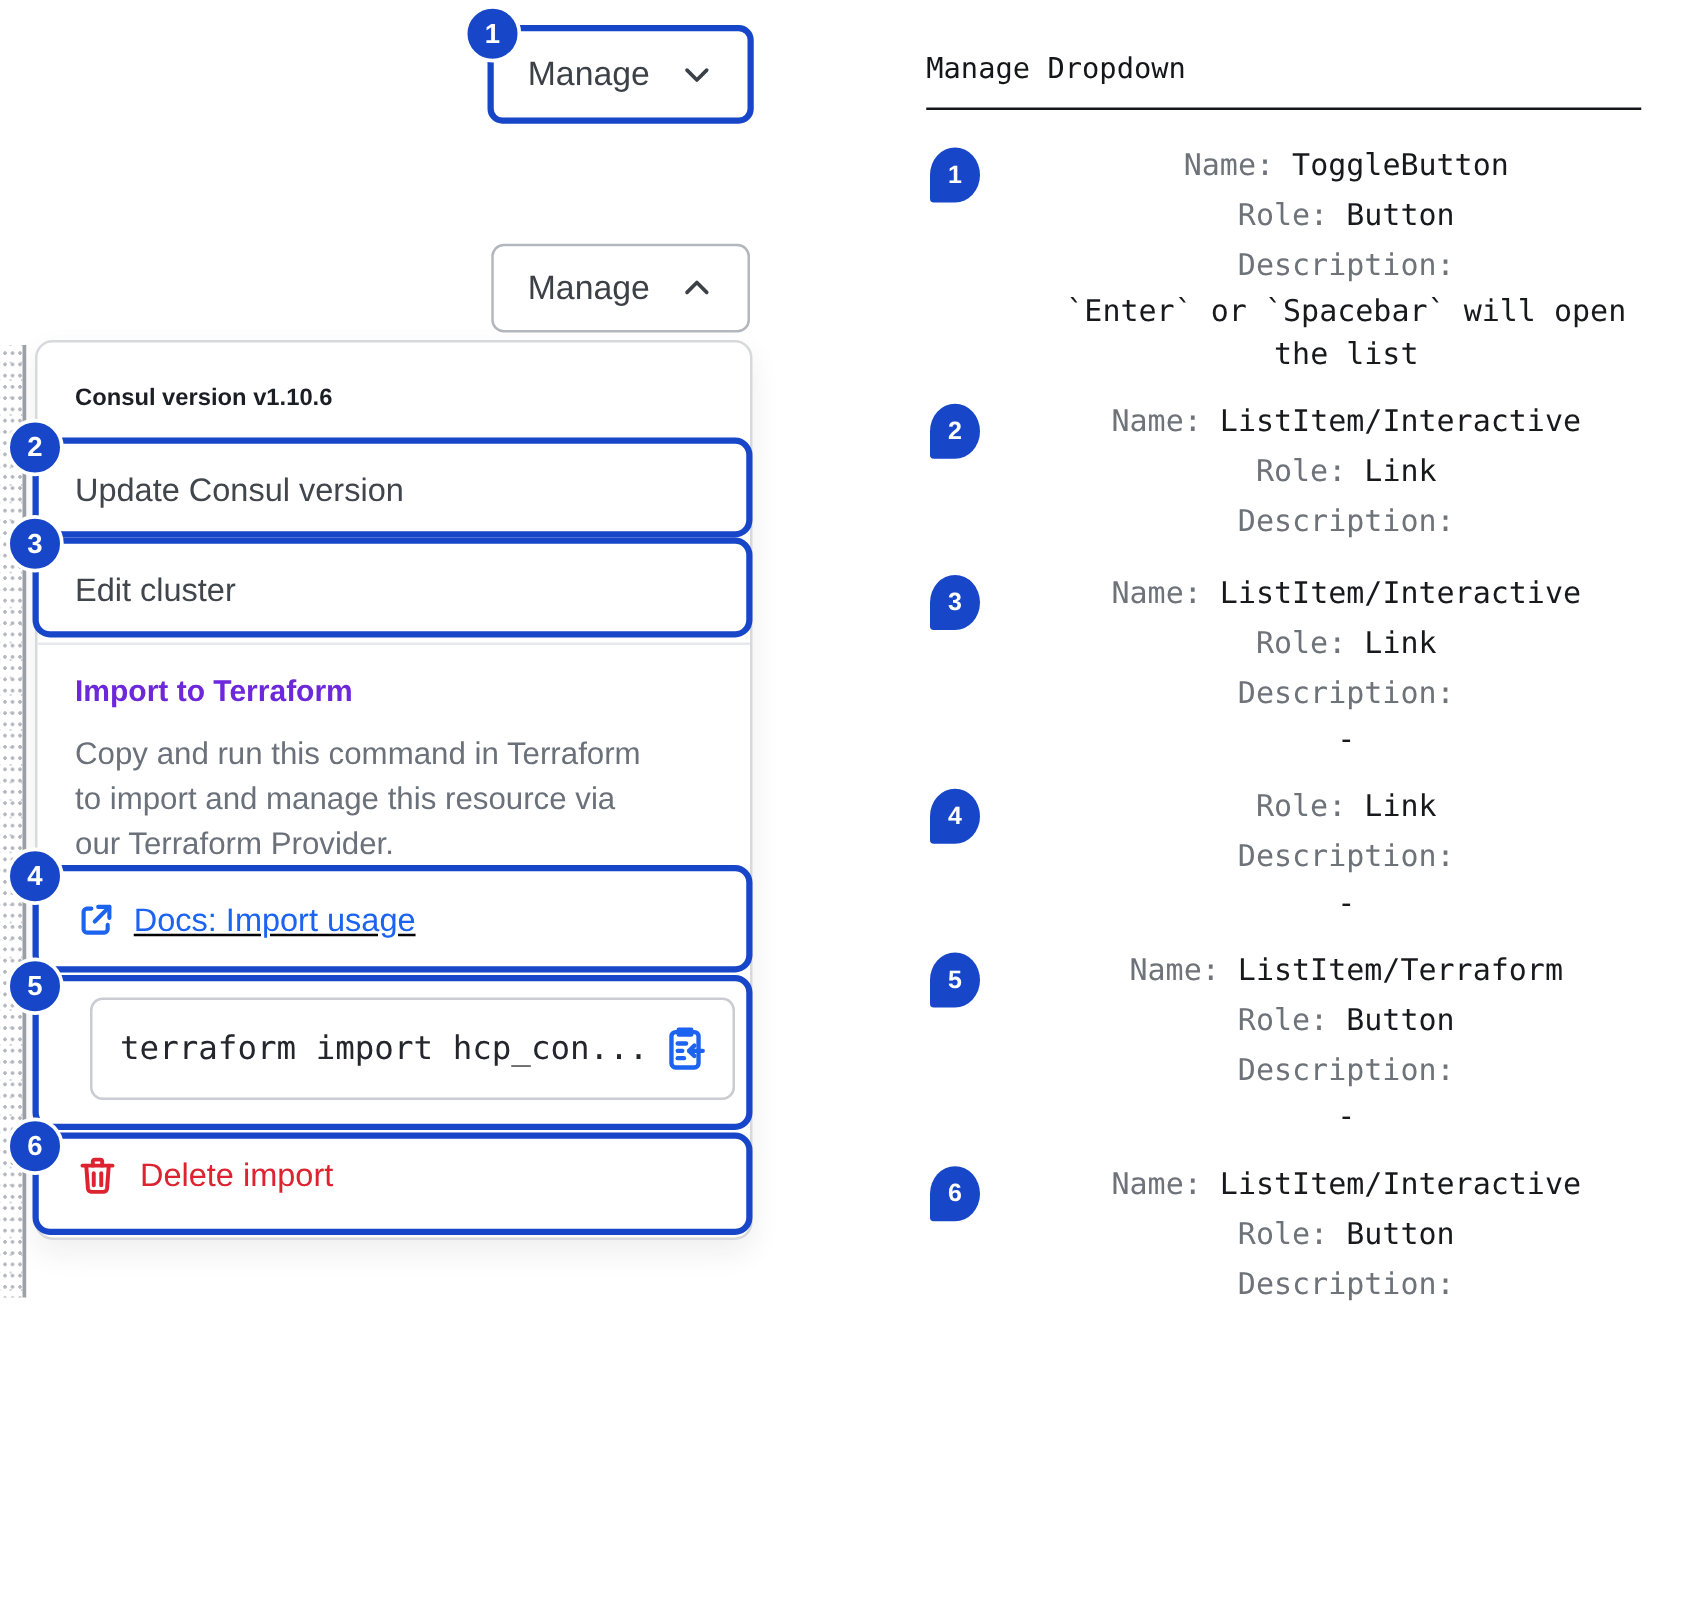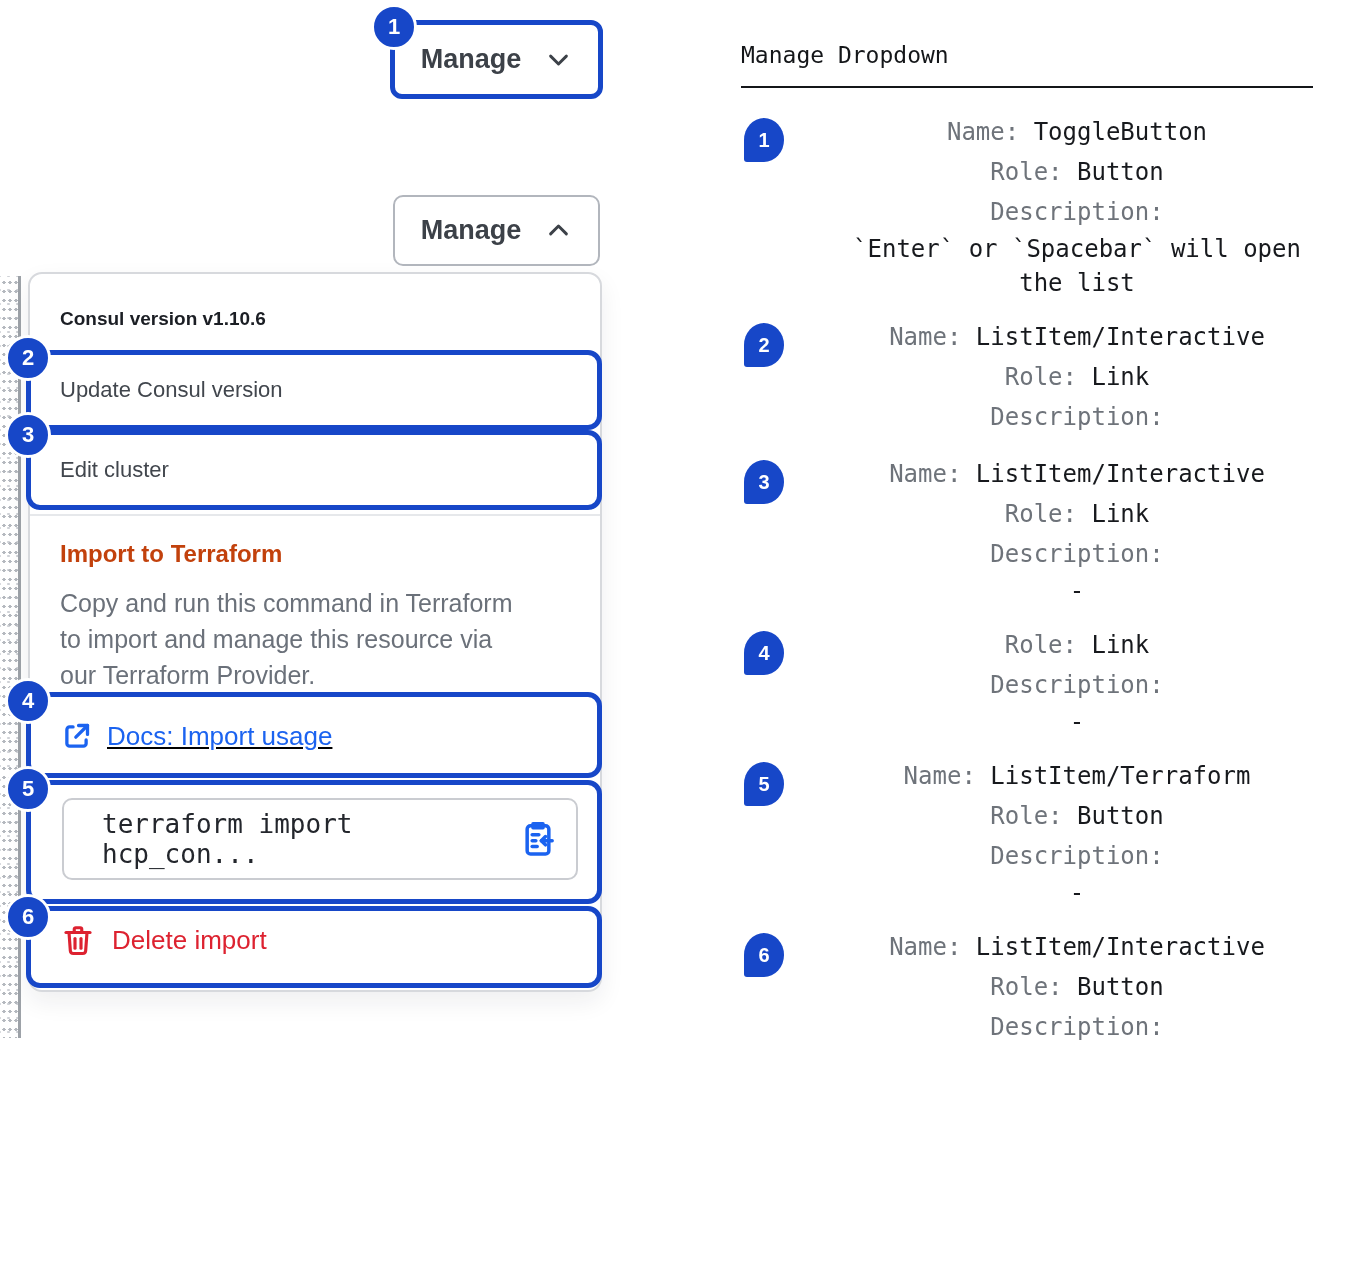--- a/index.html
+++ b/index.html
@@ -11,44 +11,44 @@
   .torn-edge{ left:0; top:276px; width:21px; height:762px;
     background-image:
       radial-gradient(circle, #a9adb4 1.5px, transparent 1.6px),
       radial-gradient(circle, #c7cad0 1.1px, transparent 1.2px);
     background-size:6px 9px, 9px 14px;
     background-position:1px 2px, 4px 7px;
     border-right:3px solid #8d929a; opacity:.85; }
 
   
   .toggle{ display:flex; align-items:center; justify-content:center; gap:24px;
-           background:#fff; color:#3c4148; font-size:27px;font-weight:bold; }
+           background:#fff; color:#3c4148; font-size:27px; }
   .toggle-focused{ left:390px; top:20px; width:213px; height:79px;
            border:5px solid #1747c8; border-radius:12px; }
   .toggle-open{ left:393px; top:195px; width:207px; height:71px;
            border:2px solid #b2b6bd; border-radius:10px; z-index:2; }
 
   
   .panel{ left:28px; top:272px; width:574px; height:720px; background:#fff;
           border:2px solid #d7d9dd; border-radius:14px; z-index:1;
           box-shadow:0 10px 24px rgba(30,35,40,.07); }
   .panel-text{ z-index:4; }
   .version-header{ left:60px; top:308px; font-size:19px; font-weight:bold; color:#1b1e24; }
-  .menu-item-label{ font-size:22px; color:#41464d; }
+  .menu-item-label{ font-size:26px; color:#41464d; }
   .update-label{ left:60px; top:377px; }
   .edit-label{ left:60px; top:457px; }
   .divider{ left:30px; top:514px; width:570px; height:2px; background:#e6e8eb; z-index:2; }
-  .import-title{ left:60px; top:540px; font-size:24px; font-weight:bold; color:#c2410c; }
+  .import-title{ left:60px; top:540px; font-size:24px; font-weight:bold; color:#6d28d9; }
   .import-desc{ left:60px; top:585px; width:512px; font-size:25px; line-height:36px;
                 color:#6b717a; white-space:pre-line; }
   .docs-row{ left:60px; top:720px; display:flex; align-items:center; gap:14px; z-index:4;text-decoration:underline; }
   .docs-label{ color:#1b63f0; font-size:26px; font-weight:500; }
-  .code-box{ left:62px; top:798px; width:516px; height:82px; background:#fff;
+  .code-box{ left:72px; top:798px; width:516px; height:82px; background:#fff;
              border:2px solid #caccd1; border-radius:10px; z-index:4;
-             display:flex; align-items:center; justify-content:space-between; padding:0 18px 0 38px; }
+             display:flex; align-items:center; justify-content:space-between; padding:0 18px 0 22px; }
   .code-text{ font-family:"DejaVu Sans Mono", monospace; font-size:26px; color:#23262c; }
   .delete-row{ left:60px; top:922px; display:flex; align-items:center; gap:16px; z-index:4; }
   .delete-label{ color:#dd2230; font-size:26px; font-weight:500; }
 
   
   .focus-box{ left:26px; width:576px; border:5px solid #1747c8; border-radius:14px;
               background:transparent; z-index:3; }
   .fb-update{ top:350px; height:80px; }
   .fb-edit{ top:430px; height:80px; }
   .fb-docs{ top:692px; height:86px; }

